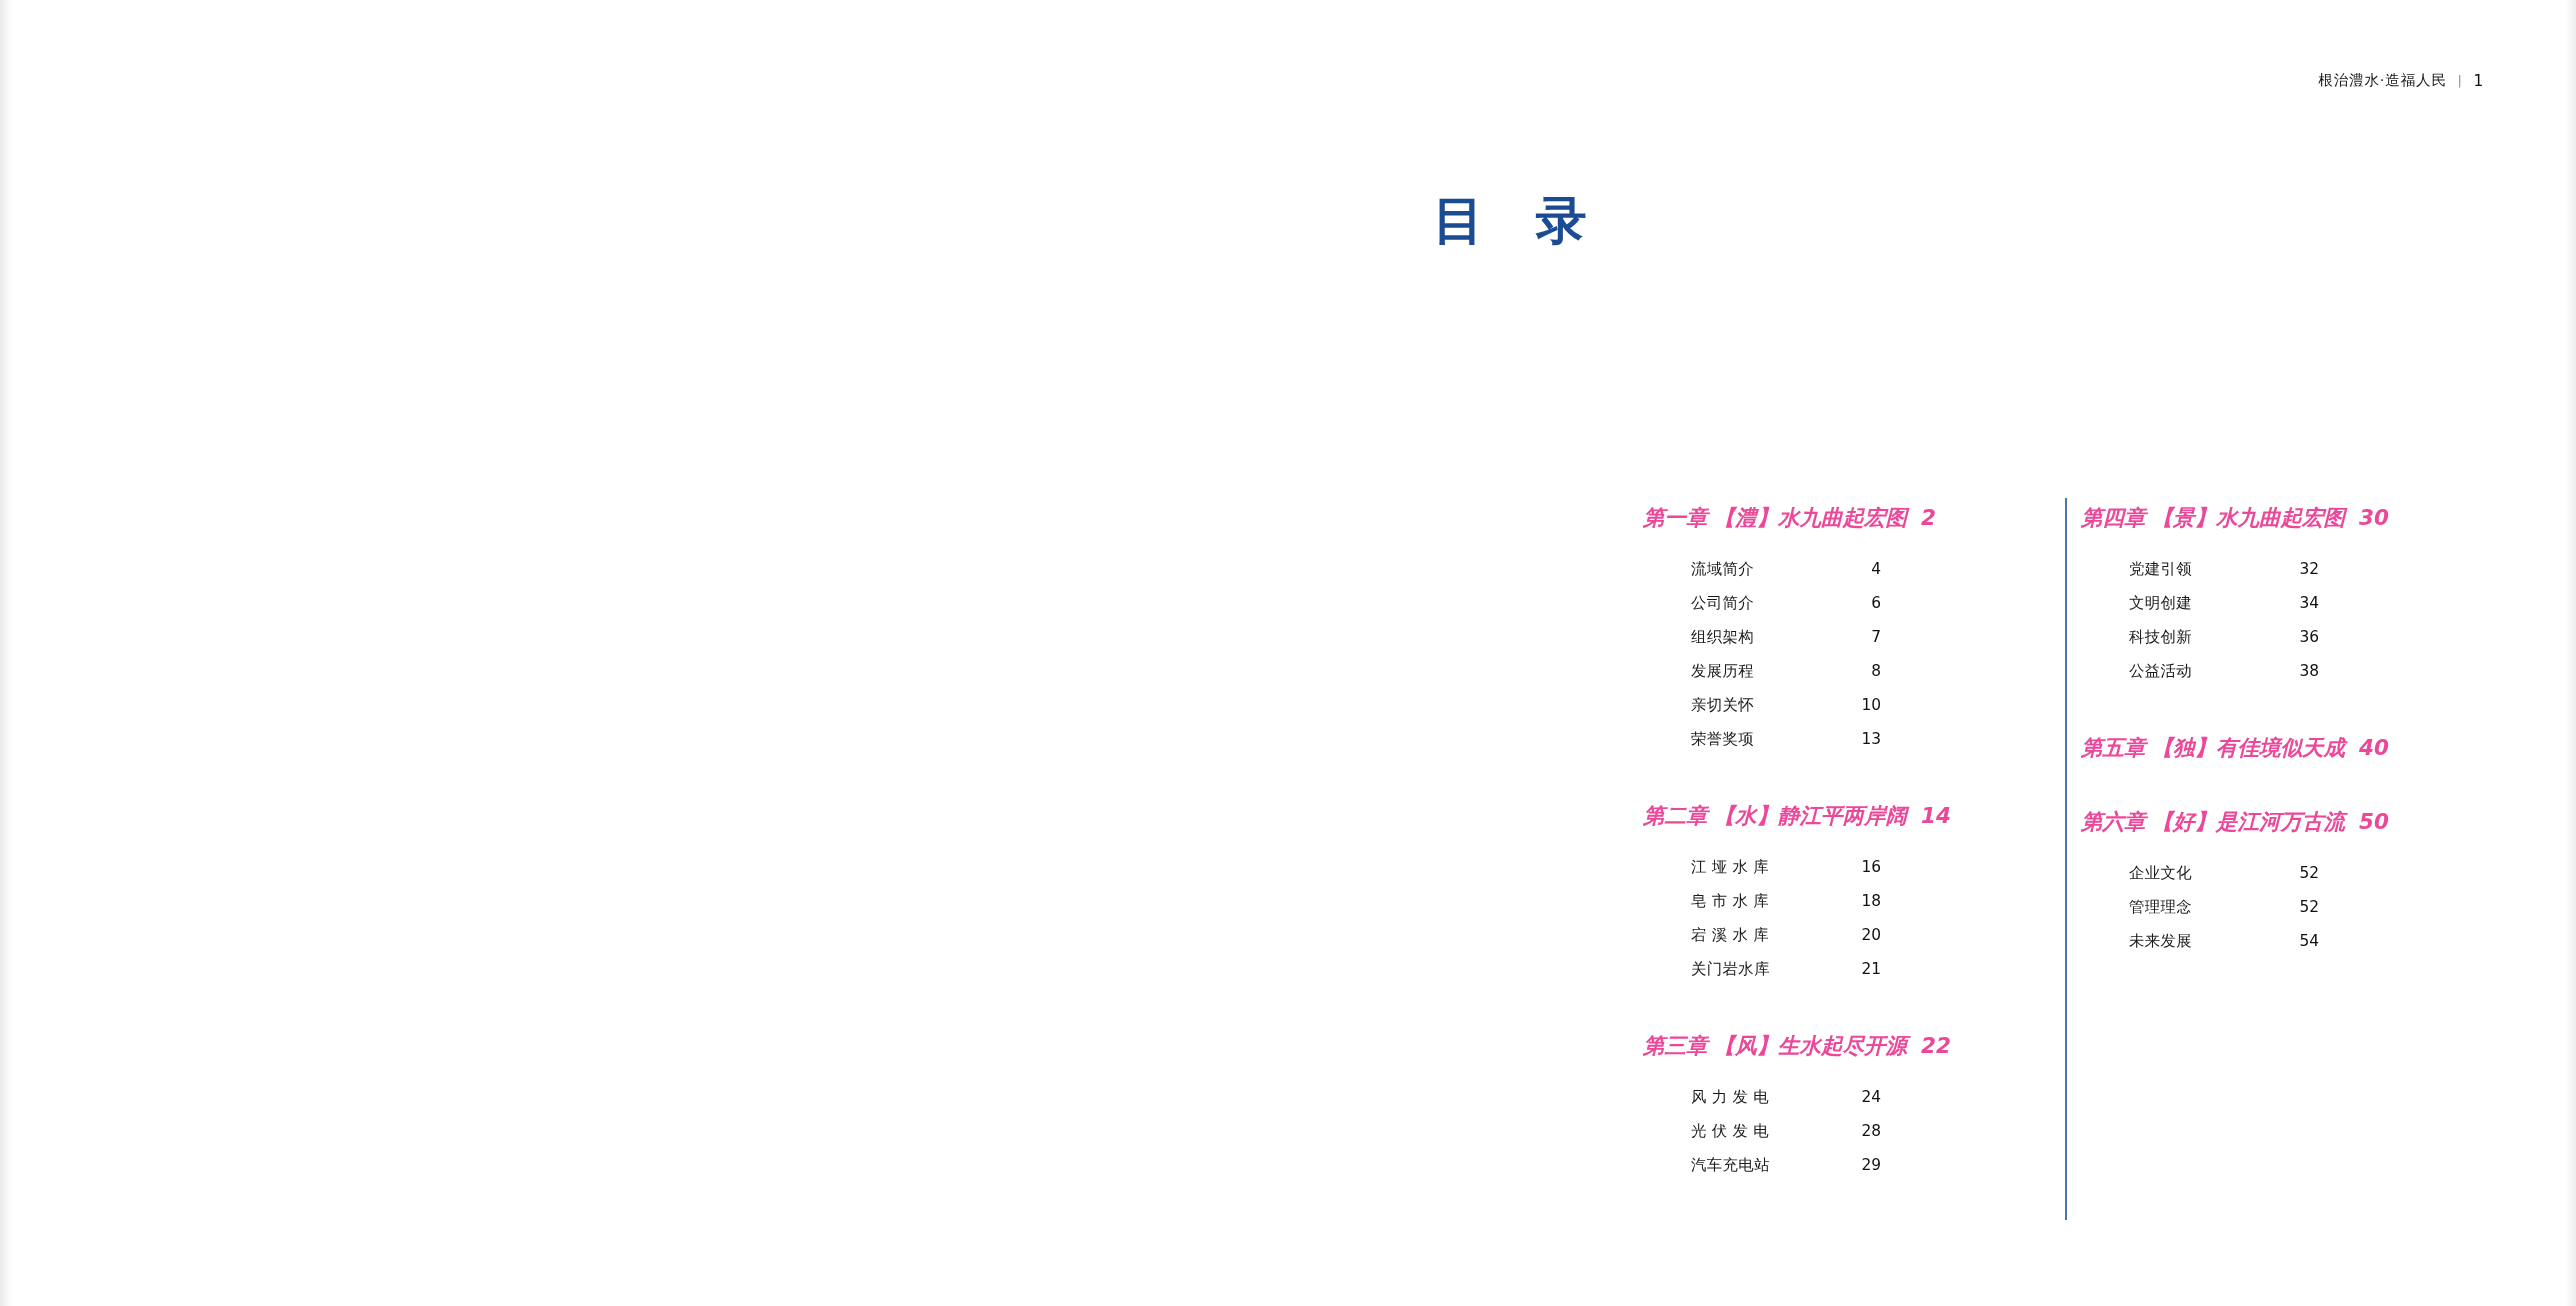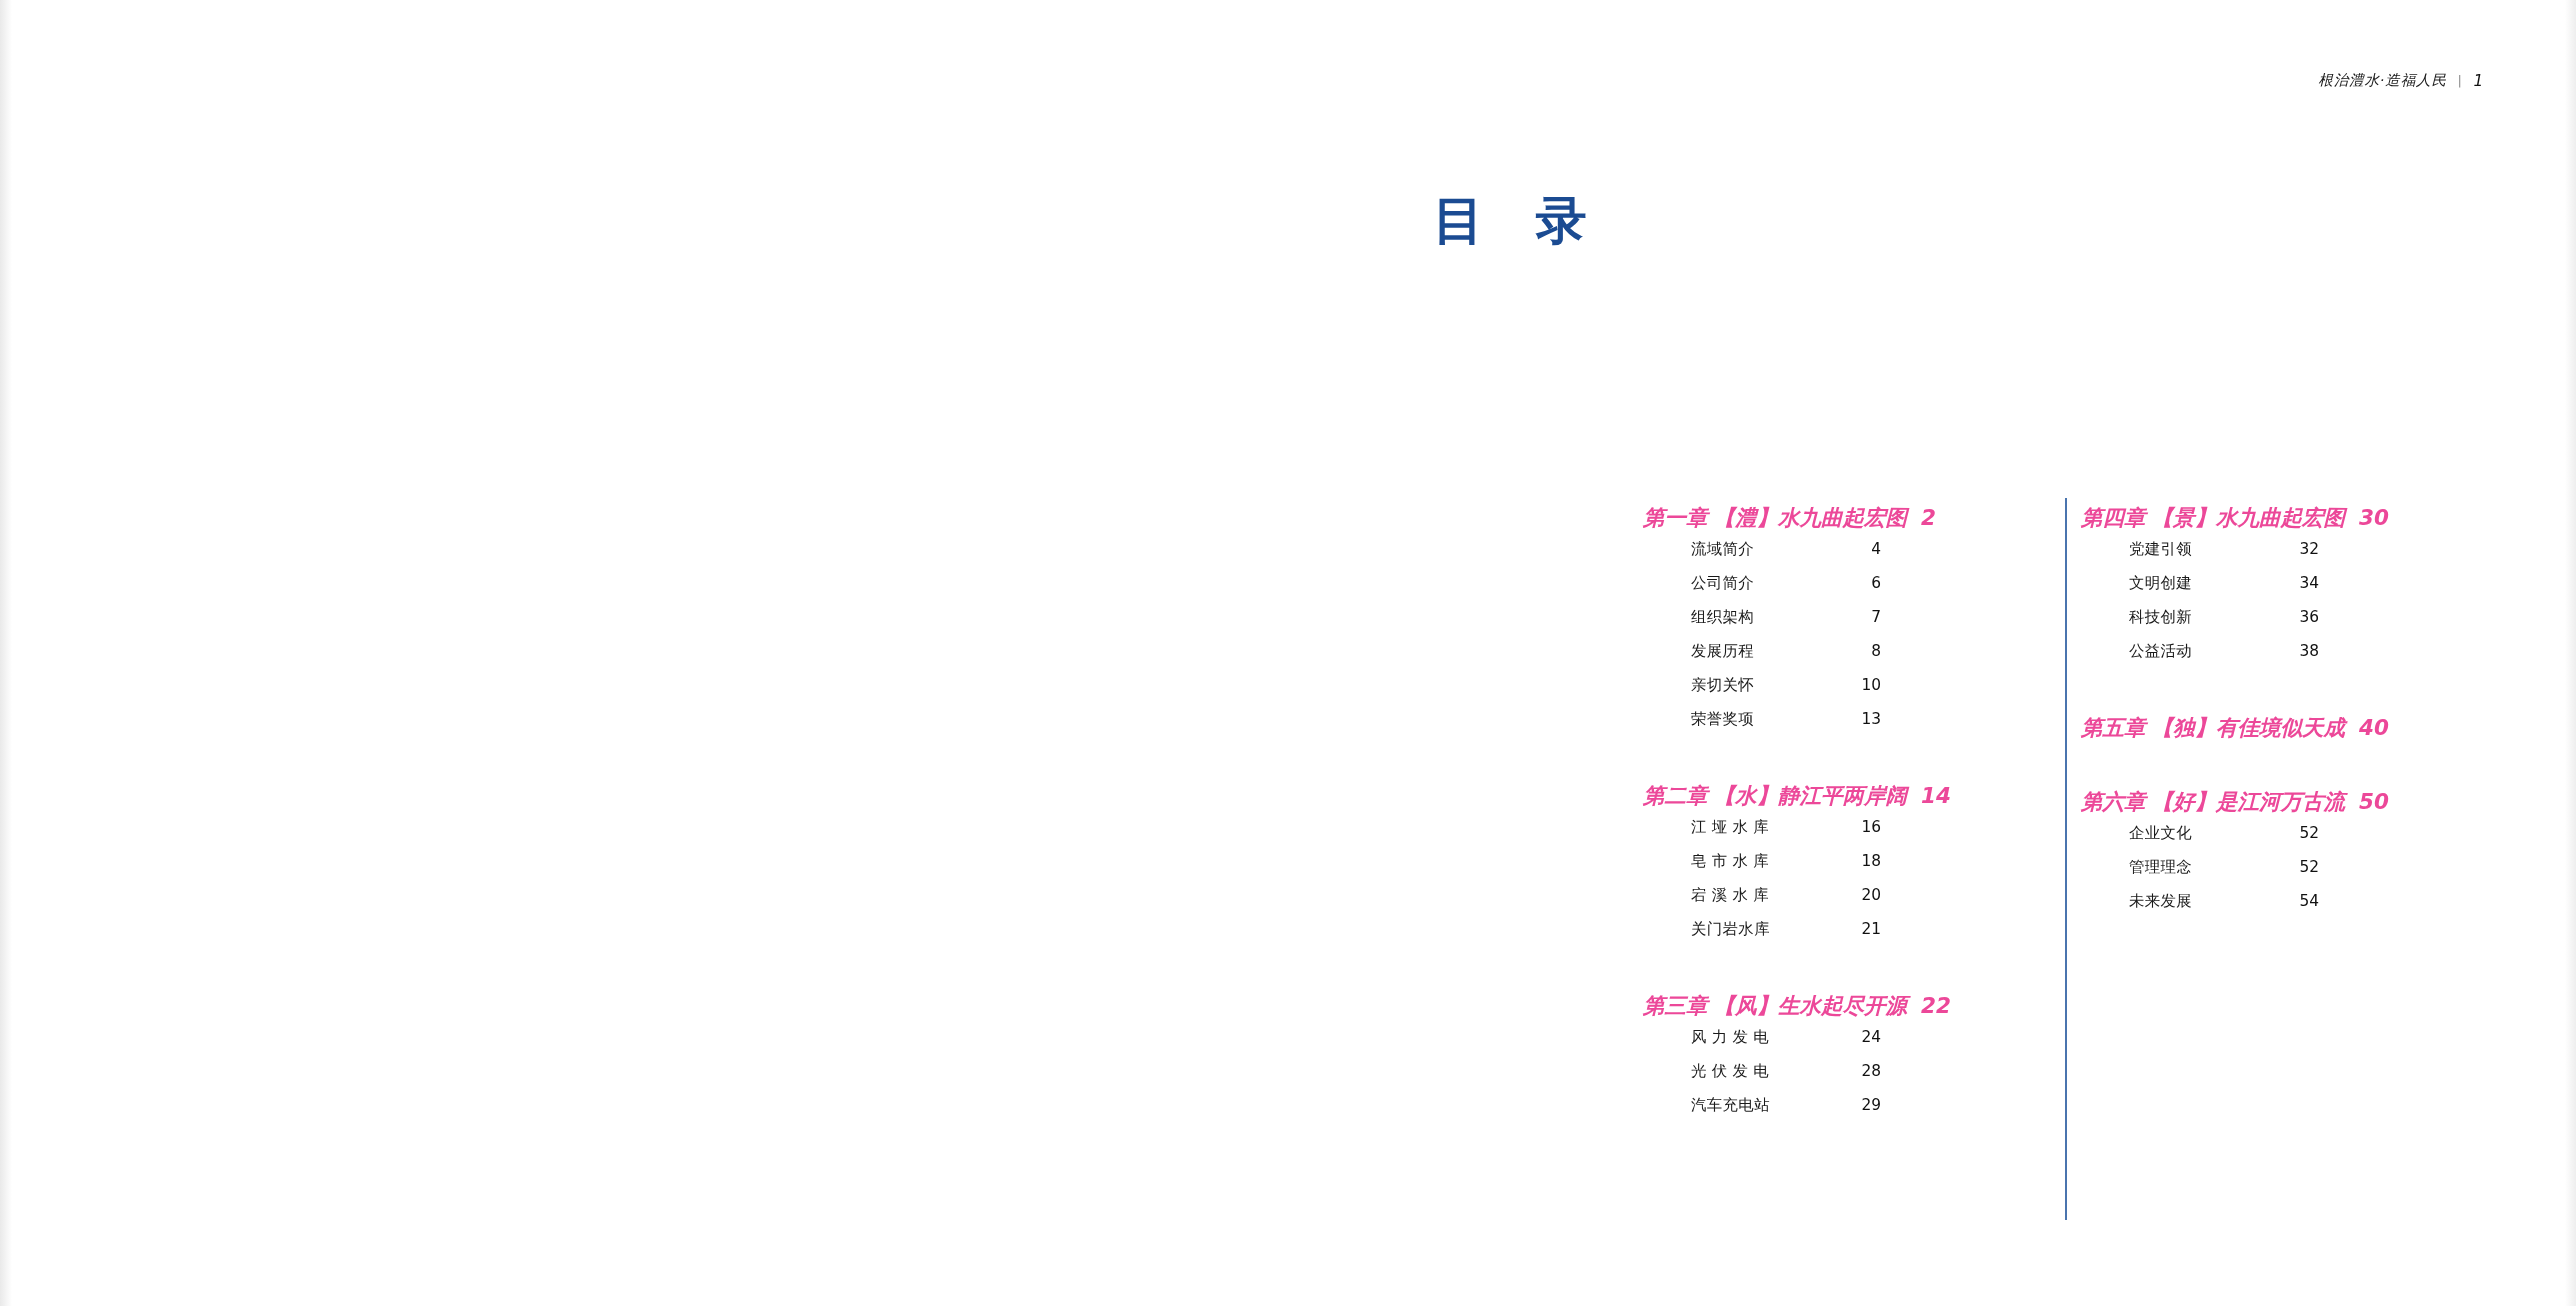--- a/index.html
+++ b/index.html
@@ -38,21 +38,20 @@
     position: absolute;
     top: 71px;
     right: 92px;
     display: flex;
     align-items: center;
     gap: 10.7px;
     color: #1a1a1a;
     font-size: 14.6px;
     letter-spacing: 0.8px;
     white-space: nowrap;
-    font-style: italic;
   }
   .running-head .sep {
     color: #8d8d8d;
     font-size: 13px;
   }
   .running-head .pageno {
     font-size: 15.4px;
     color: #111111;
   }
 
@@ -116,20 +115,21 @@
     flex: 0 0 auto;
     text-align: center;
   }
   .chapter-head .ch-page {
     margin-left: 14px;
     font-size: 21.5px;
     font-weight: bold;
   }
 
   .entries {
+    margin-top: 20px;
     padding-left: 48px;
   }
   .entry {
     display: flex;
     align-items: baseline;
     justify-content: flex-start;
     color: #1a1a1a;
     font-size: 15.4px;
     line-height: 34px;
     white-space: nowrap;

